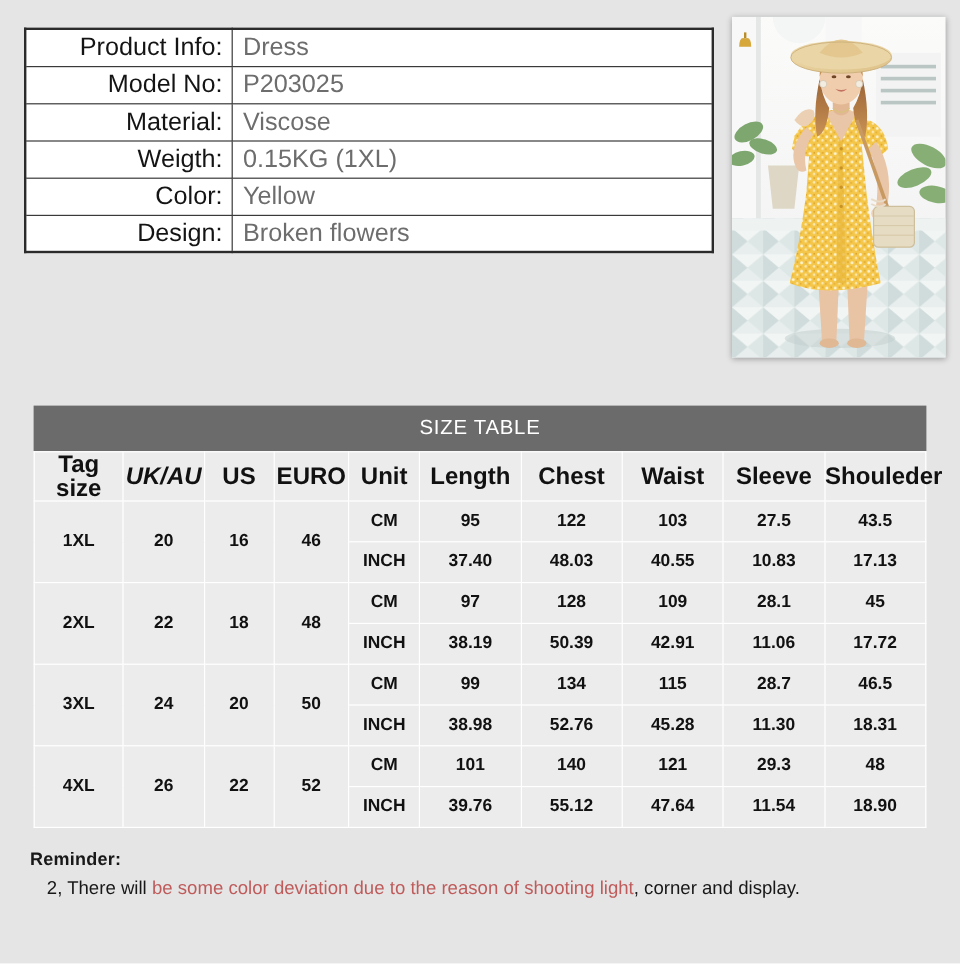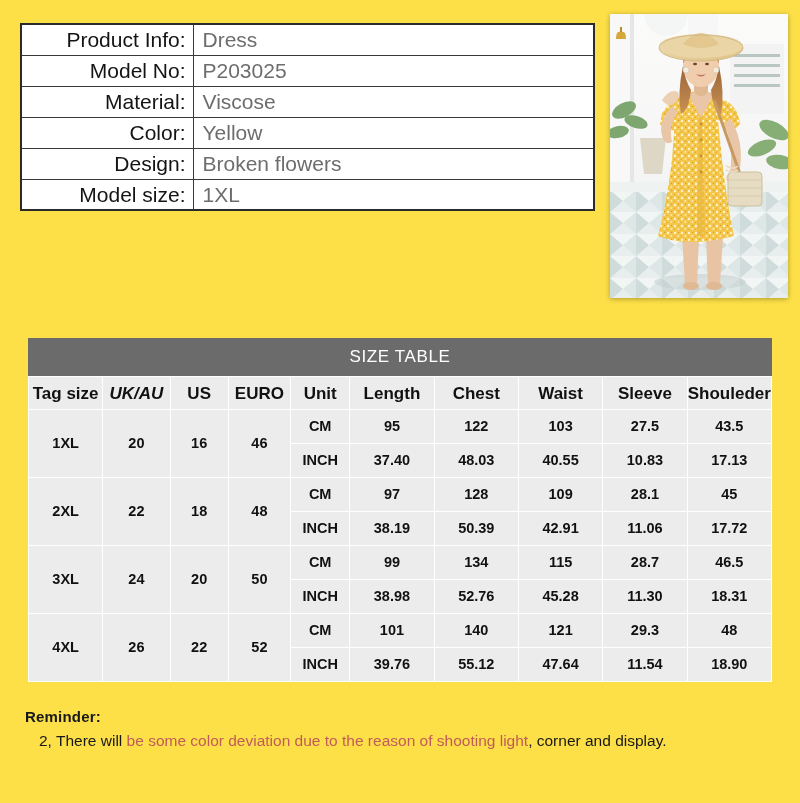--- a/index.html
+++ b/index.html
@@ -2,21 +2,21 @@
 <html><head>
 <meta charset="utf-8">
 <style>
   * { box-sizing: border-box; margin: 0; padding: 0; }
   html, body {
     width: 800px; height: 803px;
     background: #ffffff;
     font-family: "Liberation Sans", sans-serif;
     overflow: hidden;
   }
-  .page { position: relative; width: 800px; height: 803px; background: #fde047; }
+  .page { position: relative; width: 800px; height: 803px; background: #e5e5e5; }
 
   
   .info-table {
     position: absolute;
     left: 20px; top: 23px;
     width: 575px;
     border: 2px solid #2b2b2b;
     border-collapse: collapse;
     background: #fff;
   }
@@ -77,21 +77,21 @@
   table.size th, table.size td {
     border: 1px solid #ffffff;
     text-align: center;
     color: #111111;
     font-size: 14.5px;
     line-height: 1;
   }
   table.size th {
     height: 33px;
     font-weight: bold;
-    font-size: 17px;
+    font-size: 20px;
   }
   table.size td { height: 34px; font-weight: bold; }
   td.merged { font-weight: normal; font-size: 15px; }
   td.unit { font-weight: normal; font-size: 14px; margin-left: 25px; }
   .c-tag   { width: 74px; }
   .c-uk    { width: 67px; font-style: italic; }
   .c-us    { width: 58px; }
   .c-euro  { width: 62px; }
   .c-unit  { width: 59px; }
   .c-meas  { width: 84px; }
@@ -131,30 +131,30 @@
       </tr>
       <tr>
         <td class="info-label">Model No:</td>
         <td class="info-value">P203025</td>
       </tr>
       <tr>
         <td class="info-label">Material:</td>
         <td class="info-value">Viscose</td>
       </tr>
       <tr>
+        <td class="info-label">Weigth:</td>
+        <td class="info-value">0.15KG (1XL)</td>
+      </tr>
+      <tr>
         <td class="info-label">Color:</td>
         <td class="info-value">Yellow</td>
       </tr>
       <tr>
         <td class="info-label">Design:</td>
         <td class="info-value">Broken flowers</td>
-      </tr>
-      <tr>
-        <td class="info-label">Model size:</td>
-        <td class="info-value">1XL</td>
       </tr>
     </tbody>
   </table>
 
   <div class="photo-frame">
     <svg class="photo-svg" viewBox="0 0 178 284" preserveAspectRatio="xMidYMid slice">
       <defs>
         <linearGradient id="wallg" x1="0" y1="0" x2="0" y2="1">
           <stop offset="0" stop-color="#fbfbfa"></stop>
           <stop offset="1" stop-color="#eef0ef"></stop>

